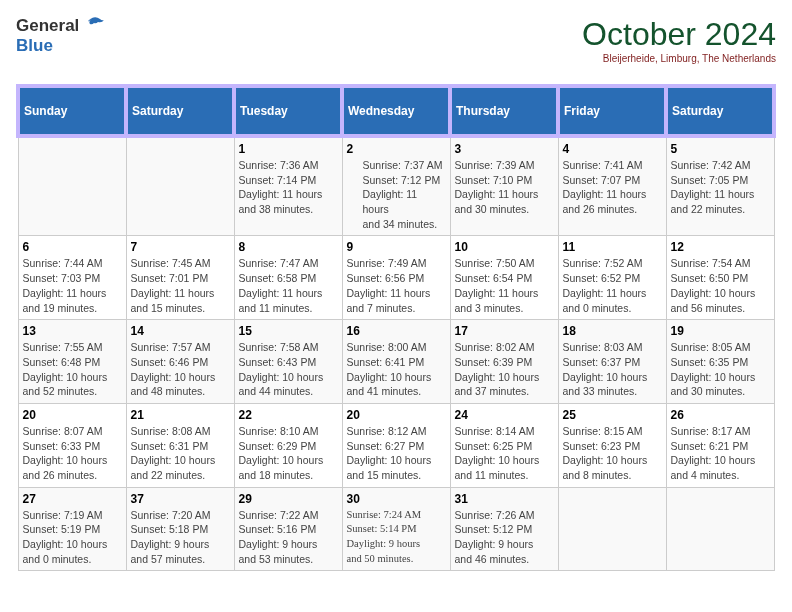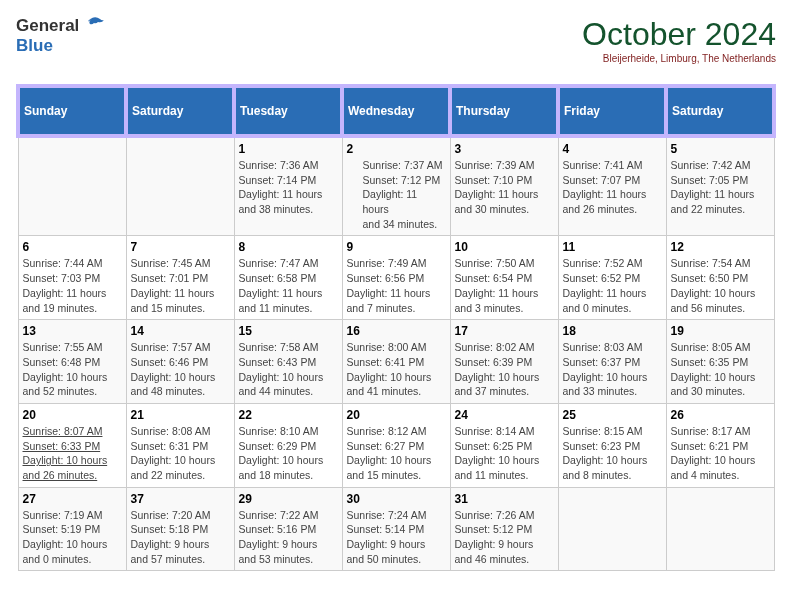--- a/index.html
+++ b/index.html
@@ -250,21 +250,21 @@
           <span class="day-num">19</span>
           <div class="day-info" style="white-space: pre-line;">Sunrise: 8:05 AM
 Sunset: 6:35 PM
 Daylight: 10 hours
 and 30 minutes.</div>
         </td>
       </tr>
       <tr>
         <td>
           <span class="day-num">20</span>
-          <div class="day-info" style="white-space: pre-line; text-decoration: underline;">Sunrise: 8:07 AM
+          <div class="day-info" style="white-space: pre-line;">Sunrise: 8:07 AM
 Sunset: 6:33 PM
 Daylight: 10 hours
 and 26 minutes.</div>
         </td>
         <td>
           <span class="day-num">21</span>
           <div class="day-info" style="white-space: pre-line;">Sunrise: 8:08 AM
 Sunset: 6:31 PM
 Daylight: 10 hours
 and 22 minutes.</div>
@@ -322,21 +322,21 @@
         </td>
         <td>
           <span class="day-num">29</span>
           <div class="day-info" style="white-space: pre-line;">Sunrise: 7:22 AM
 Sunset: 5:16 PM
 Daylight: 9 hours
 and 53 minutes.</div>
         </td>
         <td>
           <span class="day-num">30</span>
-          <div class="day-info" style="white-space: pre-line;">Sunrise: 7:24 AM
+          <div class="day-info" style="white-space: pre-line; font-family: Liberation Serif, serif;">Sunrise: 7:24 AM
 Sunset: 5:14 PM
 Daylight: 9 hours
 and 50 minutes.</div>
         </td>
         <td>
           <span class="day-num">31</span>
           <div class="day-info" style="white-space: pre-line;">Sunrise: 7:26 AM
 Sunset: 5:12 PM
 Daylight: 9 hours
 and 46 minutes.</div>

